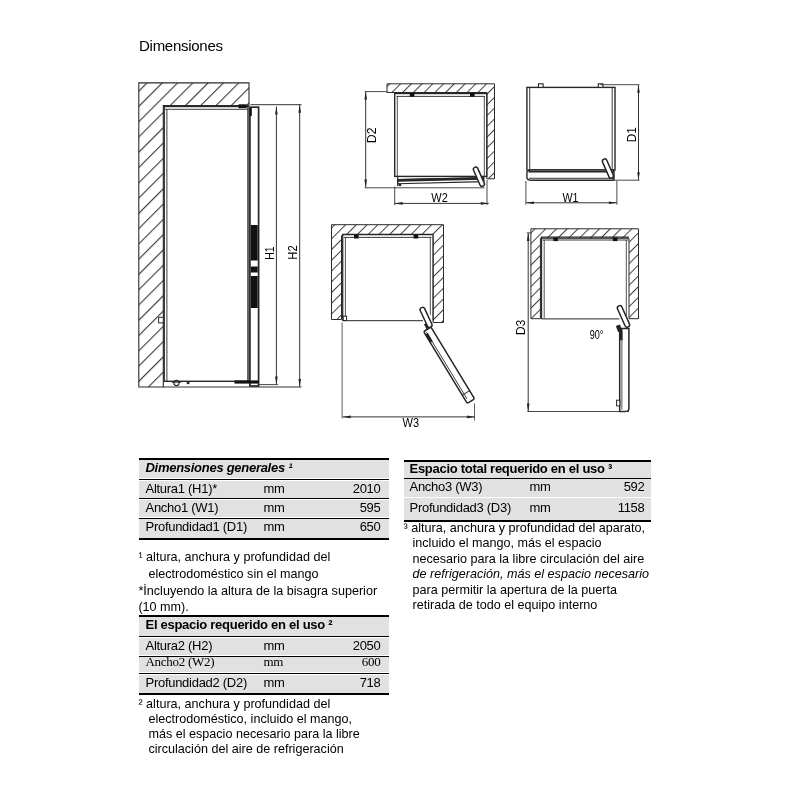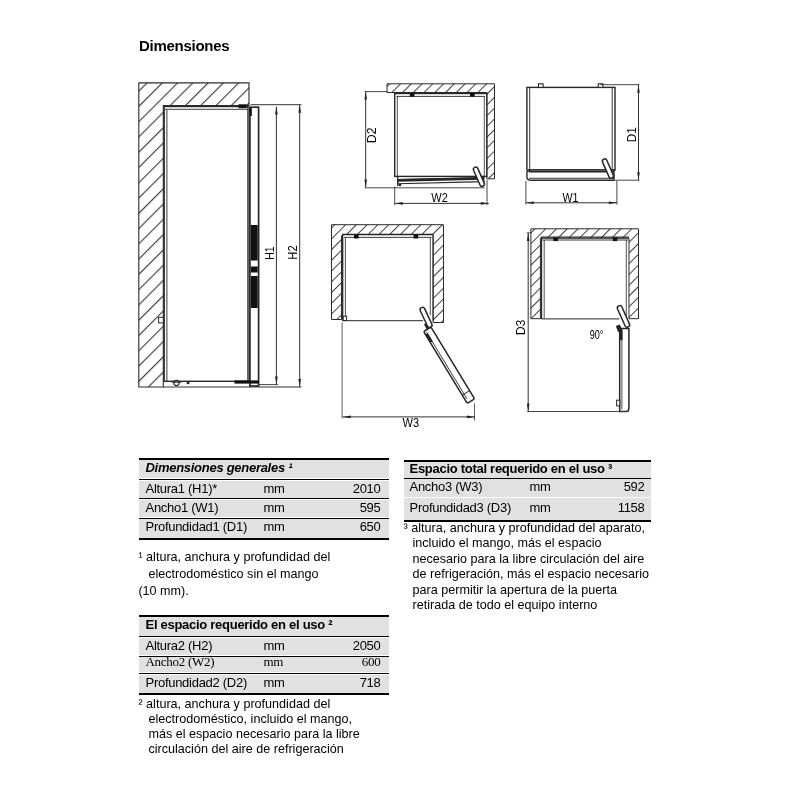--- a/index.html
+++ b/index.html
@@ -14,21 +14,21 @@
 .lab{position:absolute;left:7px;bottom:2.05px;white-space:nowrap;}
 .hdr .lab{bottom:3.3px;}
 .mmc{position:absolute;bottom:2.05px;}
 .val{position:absolute;right:8px;bottom:2.05px;}
 .fn{position:absolute;font-size:12.6px;color:#000;}
 </style>
 </head>
 <body>
 <div id="page">
 
-<div class="abs" style="left:139px;top:36.5px;font-size:15px;font-weight:bold;letter-spacing:-0.27px;">Dimensiones</div>
+<div class="abs" style="left:139px;top:36.5px;font-size:15px;font-weight:normal;letter-spacing:-0.27px;">Dimensiones</div>
 
 <svg class="abs" style="left:0;top:0;" width="800" height="800" viewBox="0 0 800 800">
 <defs>
 <pattern id="hA" width="6" height="10.8" patternUnits="userSpaceOnUse" patternTransform="rotate(-45)">
   <rect width="6.4" height="1.15" fill="#3f3f3f"></rect>
 </pattern>
 <pattern id="hB" width="6" height="7.6" patternUnits="userSpaceOnUse" patternTransform="rotate(-45)">
   <rect width="6.4" height="1" fill="#3f3f3f"></rect>
 </pattern>
 </defs>
@@ -266,20 +266,21 @@
   <div class="trow" style="height:18.7px;">
         <span class="lab" style="bottom:3.65px;">Profundidad1 (D1)</span>
         <span class="mmc" style="left:125px;bottom:3.65px;">mm</span>
         <span class="val" style="bottom:3.65px;">650</span>
       </div>
 </div>
 
 <div class="fn" style="left:138.4px;top:543.1px;line-height:16.8px;white-space:nowrap;margin-top:6px;">
   <div>¹ altura, anchura y profundidad del</div>
   <div style="padding-left:10px;">electrodoméstico sin el mango</div>
+  <div>*İncluyendo la altura de la bisagra superior</div>
   <div>(10 mm).</div>
 </div>
 
 <div class="tbl" style="left:138.5px;top:615.4px;width:250px;">
   <div class="trow hdr" style="height:18.3px;">
         <span class="lab">El espacio requerido en el uso ²</span>
       </div>
   <div class="sep"></div>
   <div class="trow" style="height:17.1px;">
         <span class="lab">Altura2 (H2)</span>
@@ -322,17 +323,17 @@
         <span class="lab" style="left:6px;bottom:4.4px;">Profundidad3 (D3)</span>
         <span class="mmc" style="left:126px;bottom:4.4px;">mm</span>
         <span class="val" style="right:6px;bottom:4.4px;">1158</span>
       </div>
 </div>
 
 <div class="fn" style="left:403.5px;top:520.5px;line-height:15.6px;white-space:nowrap;">
   <div>³ altura, anchura y profundidad del aparato,</div>
   <div style="padding-left:9px;">incluido el mango, más el espacio</div>
   <div style="padding-left:9px;">necesario para la libre circulación del aire</div>
-  <div style="padding-left:9px;">de refrigeración, más el espacio necesario</div>
+  <div style="padding-left:9px;font-style:italic;">de refrigeración, más el espacio necesario</div>
   <div style="padding-left:9px;">para permitir la apertura de la puerta</div>
   <div style="padding-left:9px;">retirada de todo el equipo interno</div>
 </div>
 </div>
 
 </body></html>

